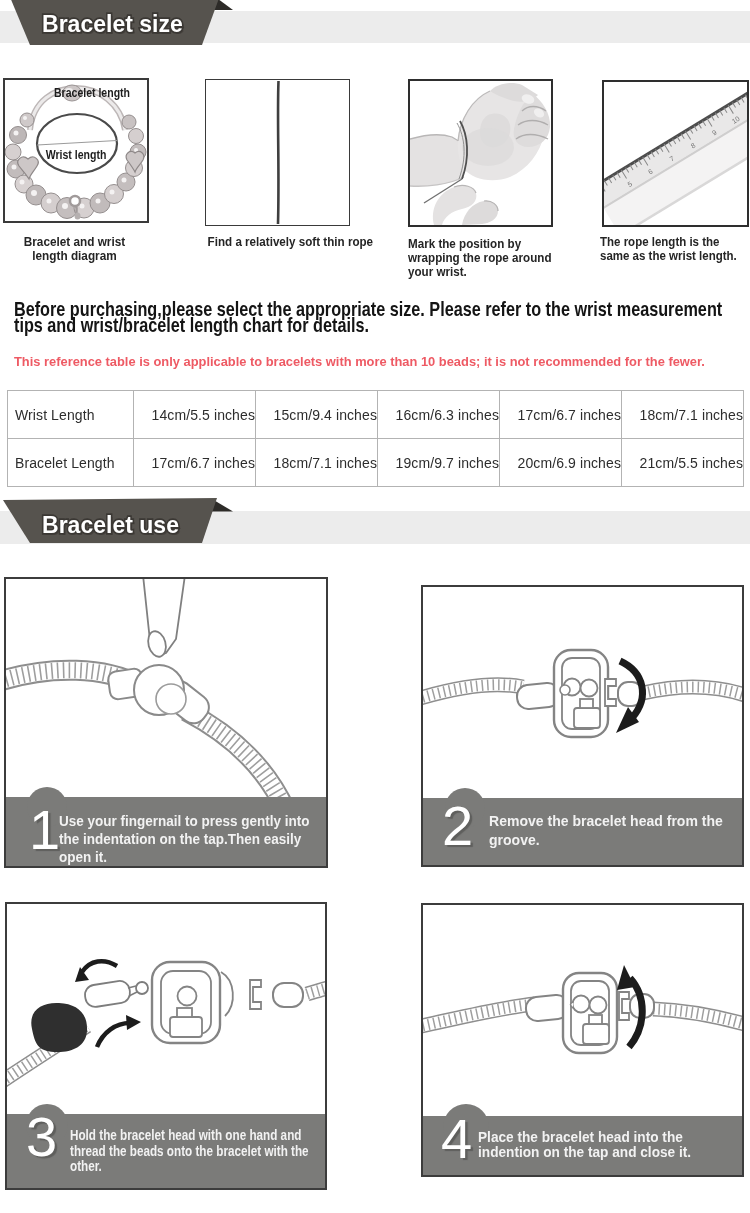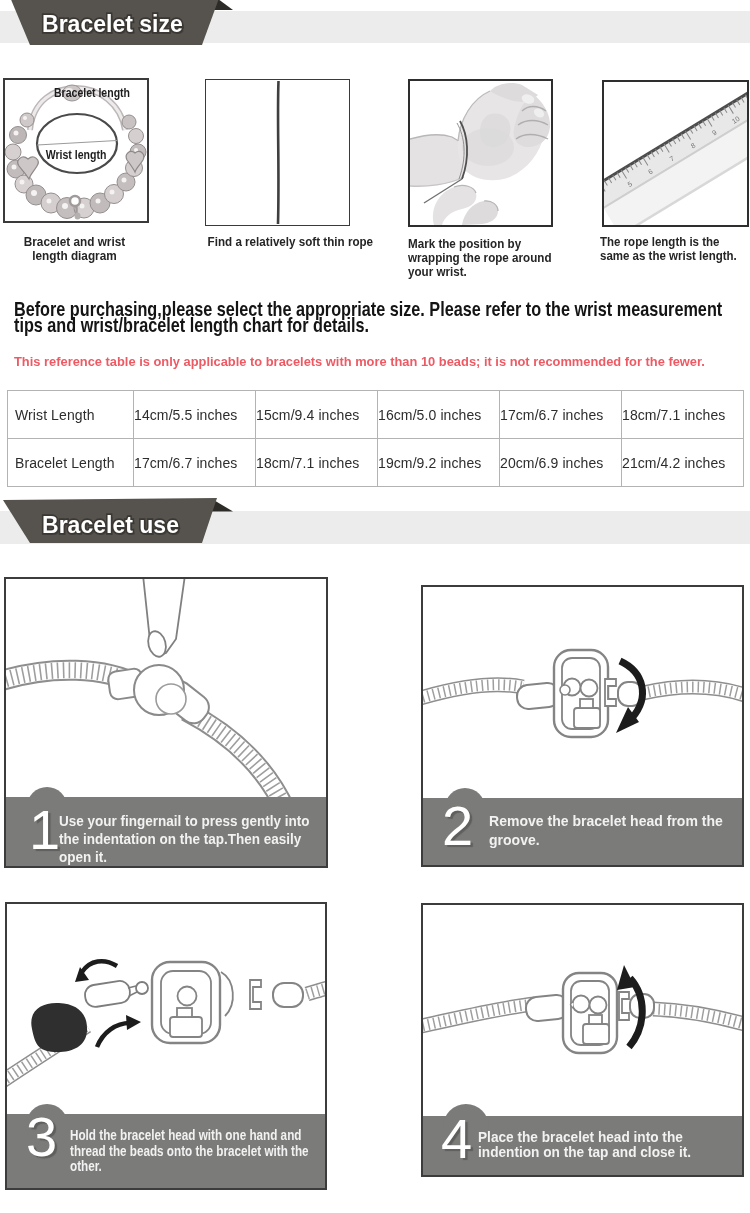--- a/index.html
+++ b/index.html
@@ -3,21 +3,21 @@
 <meta charset="utf-8">
 <style>
 html,body{margin:0;padding:0}
 body{width:750px;height:1213px;position:relative;background:#fff;font-family:"Liberation Sans",sans-serif;overflow:hidden}
 .abs{position:absolute}
 .cap{font-weight:bold;color:#252525;font-size:13.7px;line-height:14.2px}
 .panel{position:absolute;border:2px solid #3c3c3c;background:#fff}
 .num{position:absolute;color:#fff;font-weight:normal;font-size:56px;line-height:56px;text-shadow:2.5px 2px 1px #5f5f5d}
 .ptxt{position:absolute;color:#f2f2f2;font-weight:bold;font-size:15px;line-height:18.2px;white-space:nowrap;transform:scaleX(0.9);transform-origin:0 0}
 table{border-collapse:collapse;font-size:14px;color:#2d2d2d;letter-spacing:0.1px}
-td{border:1px solid #b3b3b3;height:47px;text-align:left;padding:0}
+td{border:1px solid #b3b3b3;height:47px;text-align:right;padding:0}
 td.h{text-align:left;padding-left:7px}
 </style>
 </head>
 <body>
 
 <svg class="abs" style="left:0;top:0" width="750" height="50" viewBox="0 0 750 50">
   <rect x="0" y="11" width="750" height="32" fill="#ececec"></rect>
   <polygon points="214,-4 233,10 210,10" fill="#2d2b28"></polygon>
   <polygon points="7,-10 222,-10 202,45 30,45" fill="#56534e"></polygon>
   <text transform="translate(44,34) scale(0.96,1)" font-size="24" font-weight="bold" fill="#47433f">Bracelet size</text>
@@ -136,31 +136,31 @@
 
 <div class="abs" style="left:14px;top:301px;font-size:21px;font-weight:bold;color:#141414;line-height:15.6px;white-space:nowrap;transform:scaleX(0.772);transform-origin:0 0">Before purchasing,please select the appropriate size. Please refer to the wrist measurement<br>tips and wrist/bracelet length chart for details.</div>
 <div class="abs" style="left:14px;top:353.5px;font-size:13px;font-weight:bold;color:#ee5a64;white-space:nowrap;transform:scaleX(0.99);transform-origin:0 0">This reference table is only applicable to bracelets with more than 10 beads; it is not recommended for the fewer.</div>
 
 <table class="abs" style="left:7px;top:390px;width:737px">
 <tbody>
       <tr>
         <td class="h" style="width:118px">Wrist Length</td>
         <td>14cm/5.5 inches</td>
         <td>15cm/9.4 inches</td>
-        <td>16cm/5.0 inches</td>
+        <td>16cm/6.3 inches</td>
         <td>17cm/6.7 inches</td>
         <td>18cm/7.1 inches</td>
       </tr>
 <tr>
         <td class="h">Bracelet Length</td>
         <td>17cm/6.7 inches</td>
         <td>18cm/7.1 inches</td>
-        <td>19cm/9.2 inches</td>
+        <td>19cm/9.7 inches</td>
         <td>20cm/6.9 inches</td>
-        <td>21cm/4.2 inches</td>
+        <td>21cm/5.5 inches</td>
       </tr>
 </tbody>
   </table>
 
 <svg class="abs" style="left:0;top:495px" width="750" height="50" viewBox="0 0 750 50">
   <rect x="0" y="16" width="750" height="33" fill="#ececec"></rect>
   <polygon points="212,4 233,16.5 210,16.5" fill="#2d2b28"></polygon>
   <polygon points="3,5 217,3 202,48 30,48" fill="#56534e"></polygon>
   <text transform="translate(44,40) scale(0.96,1)" font-size="24" font-weight="bold" fill="#47433f">Bracelet use</text>
     <text transform="translate(42,38) scale(0.96,1)" font-size="24" font-weight="bold" fill="#fff" stroke="#3b3834" stroke-width="3.4" paint-order="stroke">Bracelet use</text>

